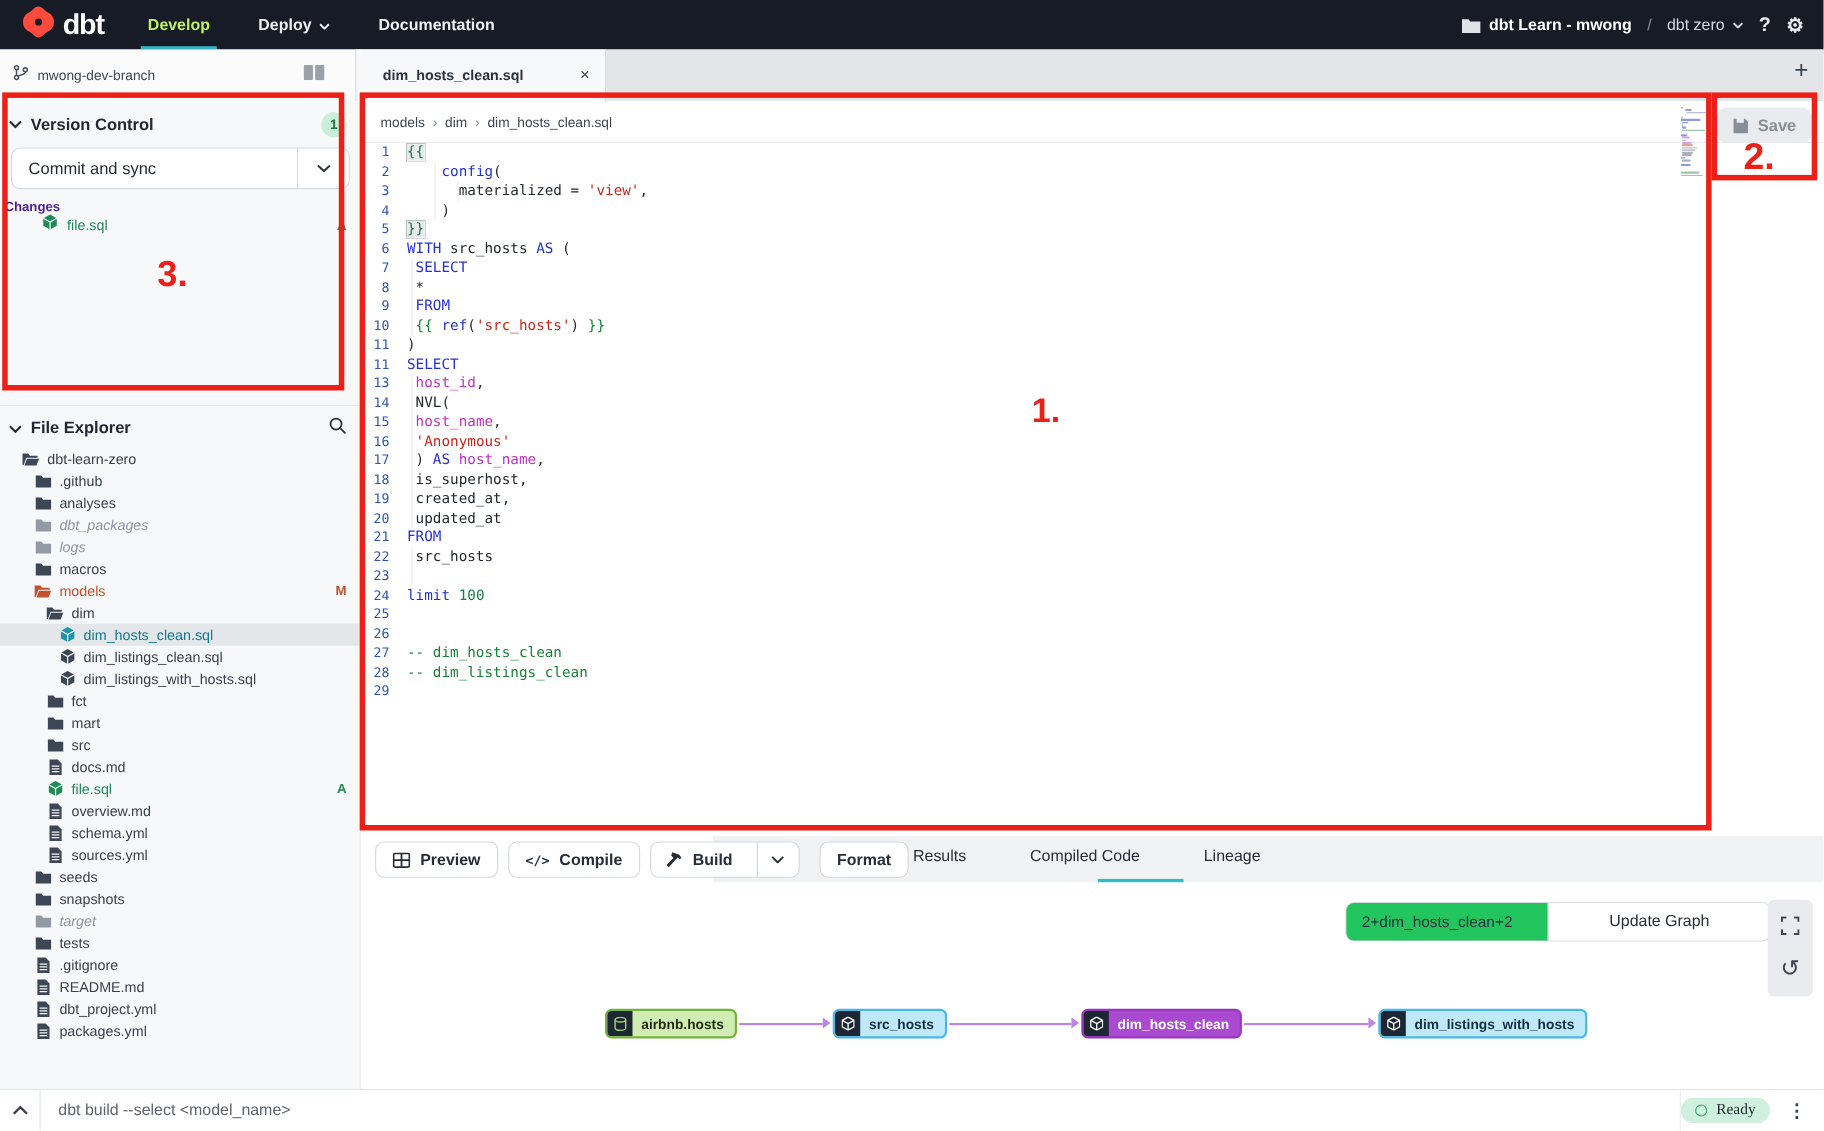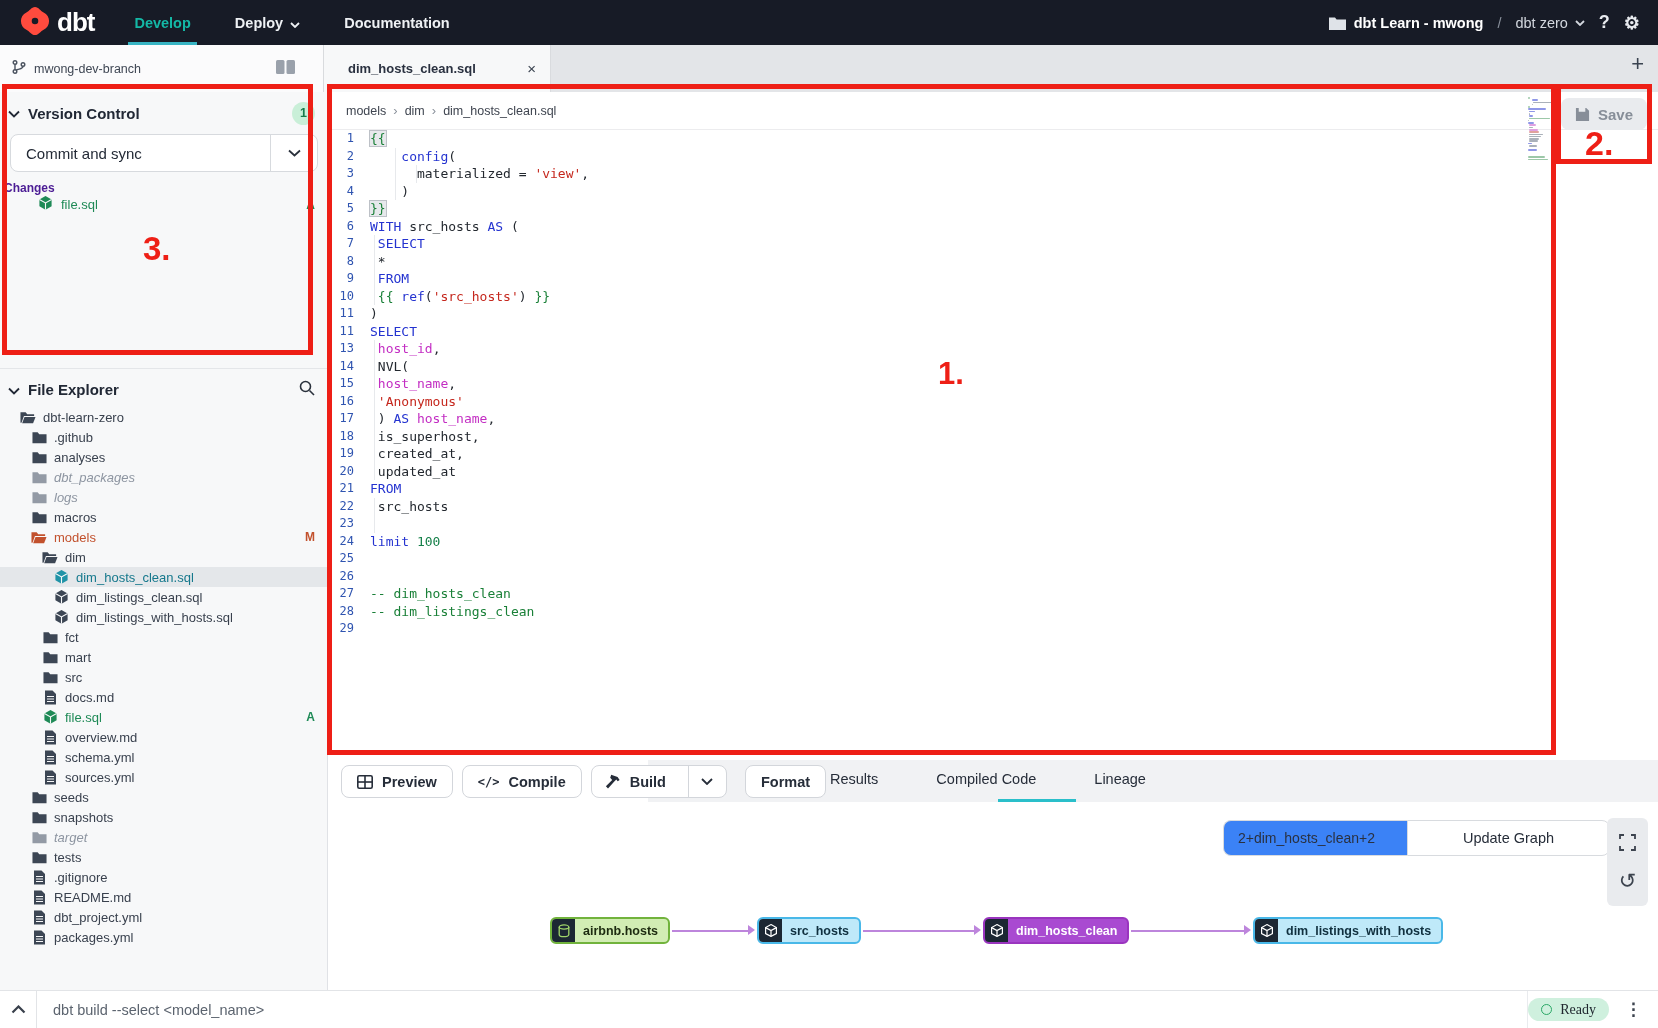--- a/index.html
+++ b/index.html
@@ -8,21 +8,21 @@
     position:relative; width:1658px; height:1028px; overflow:hidden;
     font-family:"Liberation Sans", sans-serif; color:#232a36; background:#fff;
   }
   .abs { position:absolute; }
 
   
   #navbar { left:0; top:0; width:1658px; height:45px; background:#171b26; display:flex; align-items:center; }
   #logo { display:flex; align-items:center; gap:7px; padding:0 18px 0 20px; height:100%; }
   #logo .word { color:#fff; font-weight:bold; font-size:26px; letter-spacing:-1px; }
   .nav-item { position:relative; height:100%; display:flex; align-items:center; padding:0 22px; color:#eef1f4; font-size:14.5px; font-weight:bold; cursor:pointer; }
-  .nav-item.active { color:#14b8a6; }
+  .nav-item.active { color:#bef264; }
   .nav-item.active::after { content:""; position:absolute; left:16px; right:16px; bottom:0; height:3px; background:#37b4c3; }
   .nav-item .chev { margin-left:7px; }
   #nav-right { margin-left:auto; display:flex; align-items:center; gap:14px; padding-right:18px; color:#fff; font-size:14.5px; }
   #nav-right .proj { font-weight:bold; display:flex; align-items:center; gap:8px;}
   #nav-right .slash { color:#8a919c; }
   #nav-right .env { color:#d3d7de; display:flex; align-items:center; gap:7px;}
   .navicon { color:#e8ebef; font-size:18px; font-weight:bold; cursor:pointer; }
 
   
   #branchbar { left:0; top:45px; width:328px; height:47px; background:#fbfbfc; display:flex; align-items:center; padding:0 12px; border-right:1px solid #e0e2e6; }
@@ -88,21 +88,21 @@
   #build-btn { padding:0; }
   #build-btn .bmain { display:flex; align-items:center; gap:9px; padding:0 13px; height:100%; }
   #build-btn .bsplit { height:100%; width:38px; border-left:1px solid #d3d6db; display:flex; align-items:center; justify-content:center; }
   #result-tabs { position:absolute; left:488px; top:10px; display:flex; gap:30px; }
   .rtab { font-size:14.5px; color:#262d39; padding:6px 14px; cursor:pointer; }
   #lineage-underline { position:absolute; left:670px; top:44px; width:78px; height:3px; background:#2abfca; }
 
   
   #lineage { left:0; top:718px; width:1330px; height:272px; background:#fff; }
   #lin-controls { position:absolute; left:895px; top:10px; display:flex; height:36px; }
-  #lin-input { width:184px; border:1px solid #d8dbdf; border-right:none; border-radius:8px 0 0 8px; background:#3b82f6; font-size:14px; color:#2a3140; padding:0 14px; display:flex; align-items:center; }
+  #lin-input { width:184px; border:1px solid #d8dbdf; border-right:none; border-radius:8px 0 0 8px; background:#22c55e; font-size:14px; color:#2a3140; padding:0 14px; display:flex; align-items:center; }
   #lin-update { width:203px; border:1px solid #d8dbdf; border-radius:0 8px 8px 0; background:#fff; font-size:14.5px; color:#262d39; display:flex; align-items:center; justify-content:center; cursor:pointer; }
   #lin-tools { position:absolute; left:1279px; top:8px; width:41px; height:88px; background:#e9ebee; border-radius:6px; display:flex; flex-direction:column; align-items:center; justify-content:space-around; padding:8px 0; }
   #reset-icon { font-size:21px; color:#3c434e; cursor:pointer; line-height:1; }
   #lin-canvas { position:absolute; left:0; top:0; width:100%; height:100%; }
   .lin-node { position:absolute; top:107px; height:27px; display:inline-flex; align-items:stretch; border-radius:6px; overflow:hidden; z-index:3; cursor:pointer; }
   .lin-node .nicon { width:23px; display:flex; align-items:center; justify-content:center; background:#1c2733; }
   .lin-node .nlabel { display:flex; align-items:center; padding:0 10px 0 8px; font-size:12.5px; font-weight:bold; }
   .lin-node.source { border:2px solid #71b33c; background:#d2edb4; }
   .lin-node.source .nlabel { color:#1d2b10; }
   .lin-node.blue { border:2px solid #49b8e8; background:#bfe9f9; }

